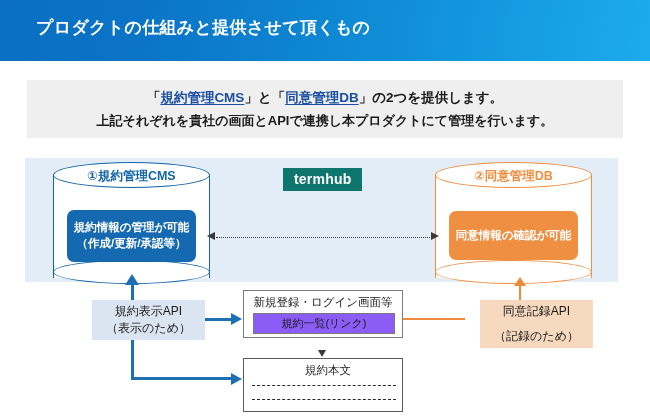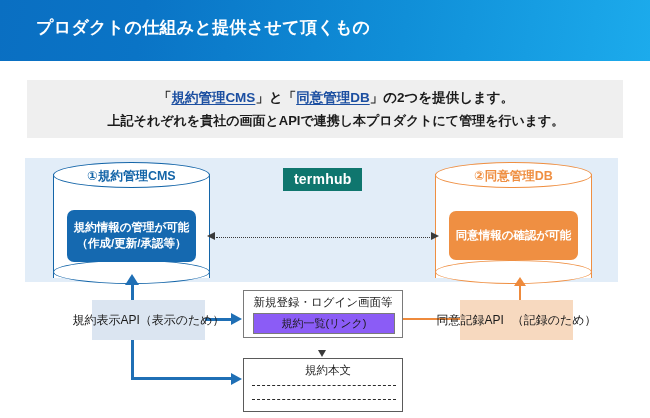--- a/index.html
+++ b/index.html
@@ -41,21 +41,20 @@
     background: #efefef;
   }
   .subtitle-line {
     position: absolute;
     width: 100%;
     text-align: center;
     font-size: 13.5px;
     font-weight: bold;
     white-space: nowrap;
     color: #1a1a1a;
-    padding-left: 11px;
   }
   #subtitle-line-1 { top: 9px; }
   #subtitle-line-2 { top: 32px; font-size: 13px; }
   .link-underline {
     color: #1c4fa1;
     text-decoration: underline;
     text-underline-offset: 2px;
   }
 
   
@@ -167,35 +166,35 @@
   }
   #dot-arrow-right {
     left: 431px;
     border-left: 8px solid #3a3a3a;
   }
 
   
   .api-box {
     position: absolute;
     display: flex;
-    flex-direction: row;
+    flex-direction: column;
     align-items: center;
     justify-content: center;
     font-size: 12px;
     line-height: 1.4;
     text-align: center;
     color: #1a1a1a;
     white-space: nowrap;
   }
   #terms-api-box {
     left: 92px; top: 300px; width: 113px; height: 40px;
     background: #dbe5f1;
   }
   #consent-api-box {
-    left: 460px; top: 300px; width: 113px; height: 40px;
+    left: 480px; top: 300px; width: 113px; height: 48px;
     background: #f7d9bf;
     gap: 8px;
   }
 
   
   #login-screen-box {
     position: absolute;
     left: 243px; top: 290px;
     width: 160px; height: 48px;
     border: 1.2px solid #7a7a7a;

